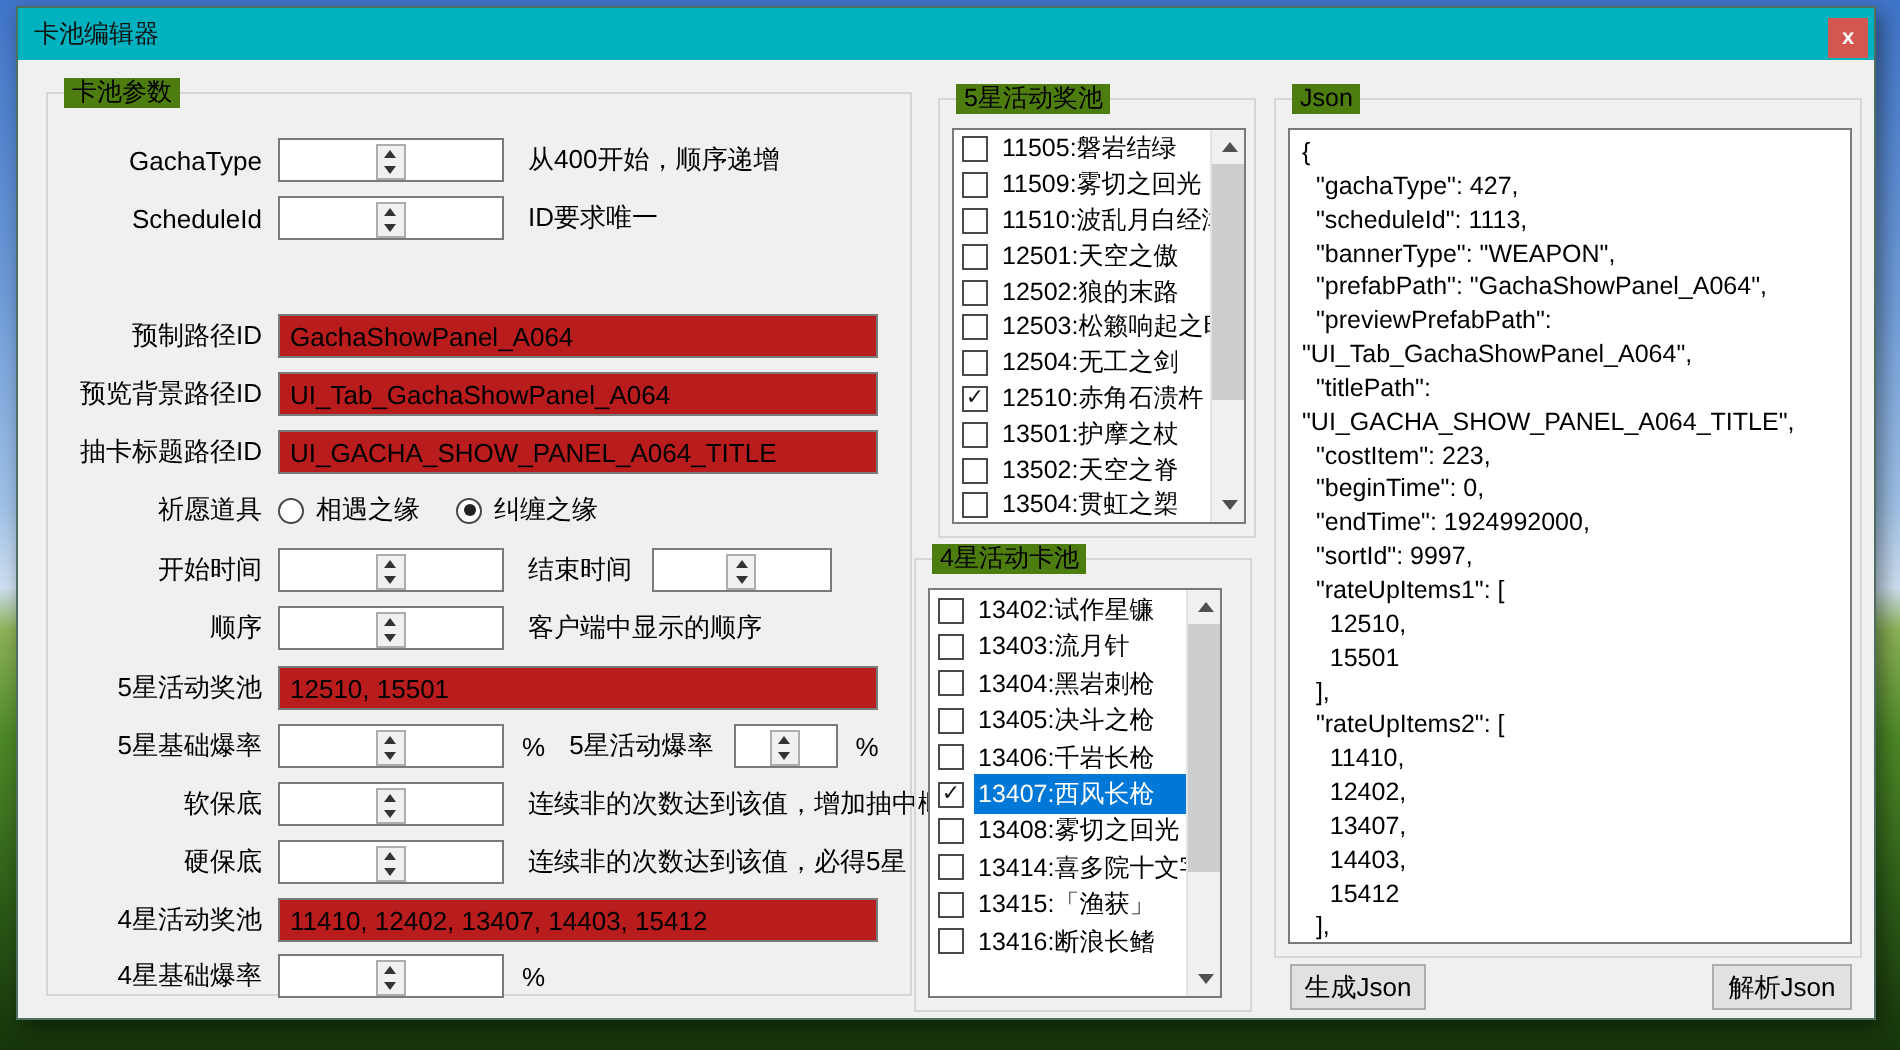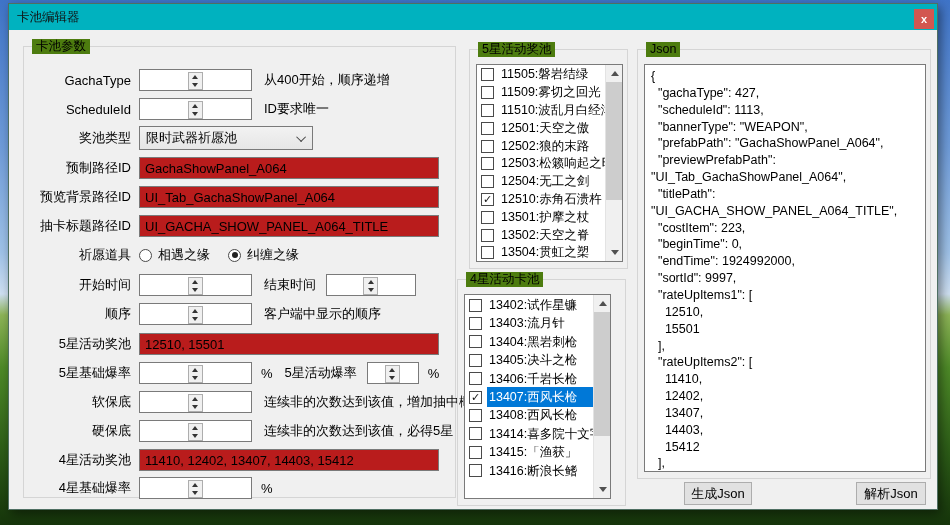--- a/index.html
+++ b/index.html
@@ -118,27 +118,20 @@
             <i class="tri-up"></i>
           </span>
           <span>
             <i class="tri-down"></i>
           </span>
         </span>
     </div>
     <span class="note">ID要求唯一</span>
   </div>
 
-  <div class="row" style="top:123px">
-    <span class="flabel">奖池类型</span>
-    <div class="combobox" style="width:174px">
-      <span>限时武器祈愿池</span>
-      <span class="chev"></span>
-    </div>
-  </div>
 
   <div class="row" style="top:153px">
     <span class="flabel">预制路径ID</span>
     <div class="textbox" style="width:300px">
       <span>GachaShowPanel_A064</span>
     </div>
   </div>
 
   <div class="row" style="top:182px">
     <span class="flabel">预览背景路径ID</span>
@@ -386,21 +379,21 @@
           <div class="lb-row" style="height:18.4px">
             <span class="cb"></span>
             <span class="lb-label">13406:千岩长枪</span>
           </div>
           <div class="lb-row selected" style="height:18.4px">
             <span class="cb checked"></span>
             <span class="lb-label" style="background: rgb(0, 120, 215);">13407:西风长枪</span>
           </div>
           <div class="lb-row" style="height:18.4px">
             <span class="cb"></span>
-            <span class="lb-label">13408:西风长枪</span>
+            <span class="lb-label">13408:雾切之回光</span>
           </div>
           <div class="lb-row" style="height:18.4px">
             <span class="cb"></span>
             <span class="lb-label">13414:喜多院十文字</span>
           </div>
           <div class="lb-row" style="height:18.4px">
             <span class="cb"></span>
             <span class="lb-label">13415:「渔获」</span>
           </div>
           <div class="lb-row" style="height:18.4px">
@@ -441,15 +434,15 @@
   ],
   "rateUpItems2": [
     11410,
     12402,
     13407,
     14403,
     15412
   ],</div>
   </div>
 
-  <div class="btn" style="left:636px; top:478px; width:68px;margin-left:39px;">生成Json</div>
+  <div class="btn" style="left:636px; top:478px; width:68px;">生成Json</div>
   <div class="btn" style="left:847px; top:478px; width:70px;">解析Json</div>
 </div>
 
 </body></html>

